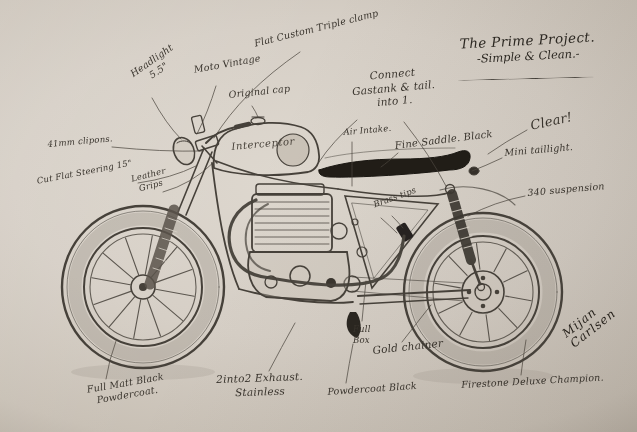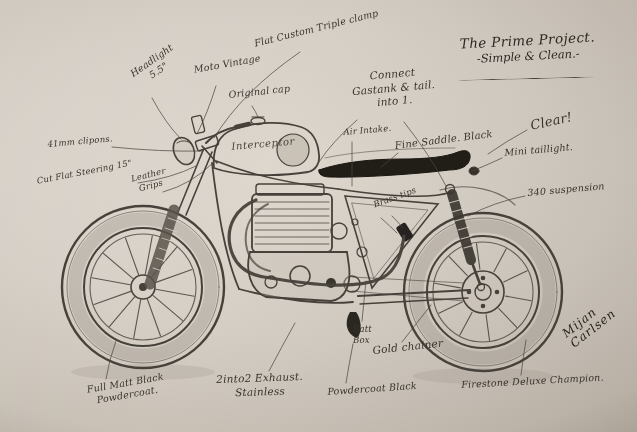--- a/index.html
+++ b/index.html
@@ -243,21 +243,21 @@
   <div class="lbl sm" style="left:343px; top:127px; transform:rotate(-5deg);">Air Intake.</div>
   <div class="lbl" style="left:394px; top:139px; transform:rotate(-7deg); font-size:10px;">Fine Saddle. Black</div>
   <div class="lbl" style="left:529px; top:118px; transform:rotate(-12deg); font-size:13px;">Clear!</div>
   <div class="lbl" style="left:504px; top:147px; transform:rotate(-5deg);">Mini taillight.</div>
   <div class="lbl" style="left:527px; top:187px; transform:rotate(-5deg);">340 suspension</div>
   <div class="lbl sm" style="left:47px; top:139px; transform:rotate(-5deg);">41mm clipons.</div>
   <div class="lbl sm" style="left:36px; top:176px; transform:rotate(-11deg);">Cut Flat Steering 15"</div>
   <div class="lbl sm center" style="left:130px; top:174px; transform:rotate(-14deg);">Leather
 Grips</div>
   <div class="lbl sm" style="left:372px; top:200px; transform:rotate(-20deg);">Brass tips</div>
-  <div class="lbl sm" style="left:353px; top:324px;">Batt
+  <div class="lbl sm" style="left:353px; top:324px;">Full
 Box</div>
   <div class="lbl" style="left:372px; top:344px; transform:rotate(-6deg); font-size:10.5px;">Gold chainer</div>
   <div class="lbl" style="left:327px; top:386px; transform:rotate(-4deg);">Powdercoat Black</div>
   <div class="lbl" style="left:216px; top:373px; transform:rotate(-2deg); font-size:10.5px; text-align:center;">2into2 Exhaust.
 Stainless</div>
   <div class="lbl center" style="left:86px; top:384px; transform:rotate(-10deg);">Full Matt Black
 Powdercoat.</div>
   <div class="lbl" style="left:461px; top:379px; transform:rotate(-3deg);">Firestone Deluxe Champion.</div>
 
   <div class="tanktext" style="left:231px; top:141px;">Interceptor</div>

